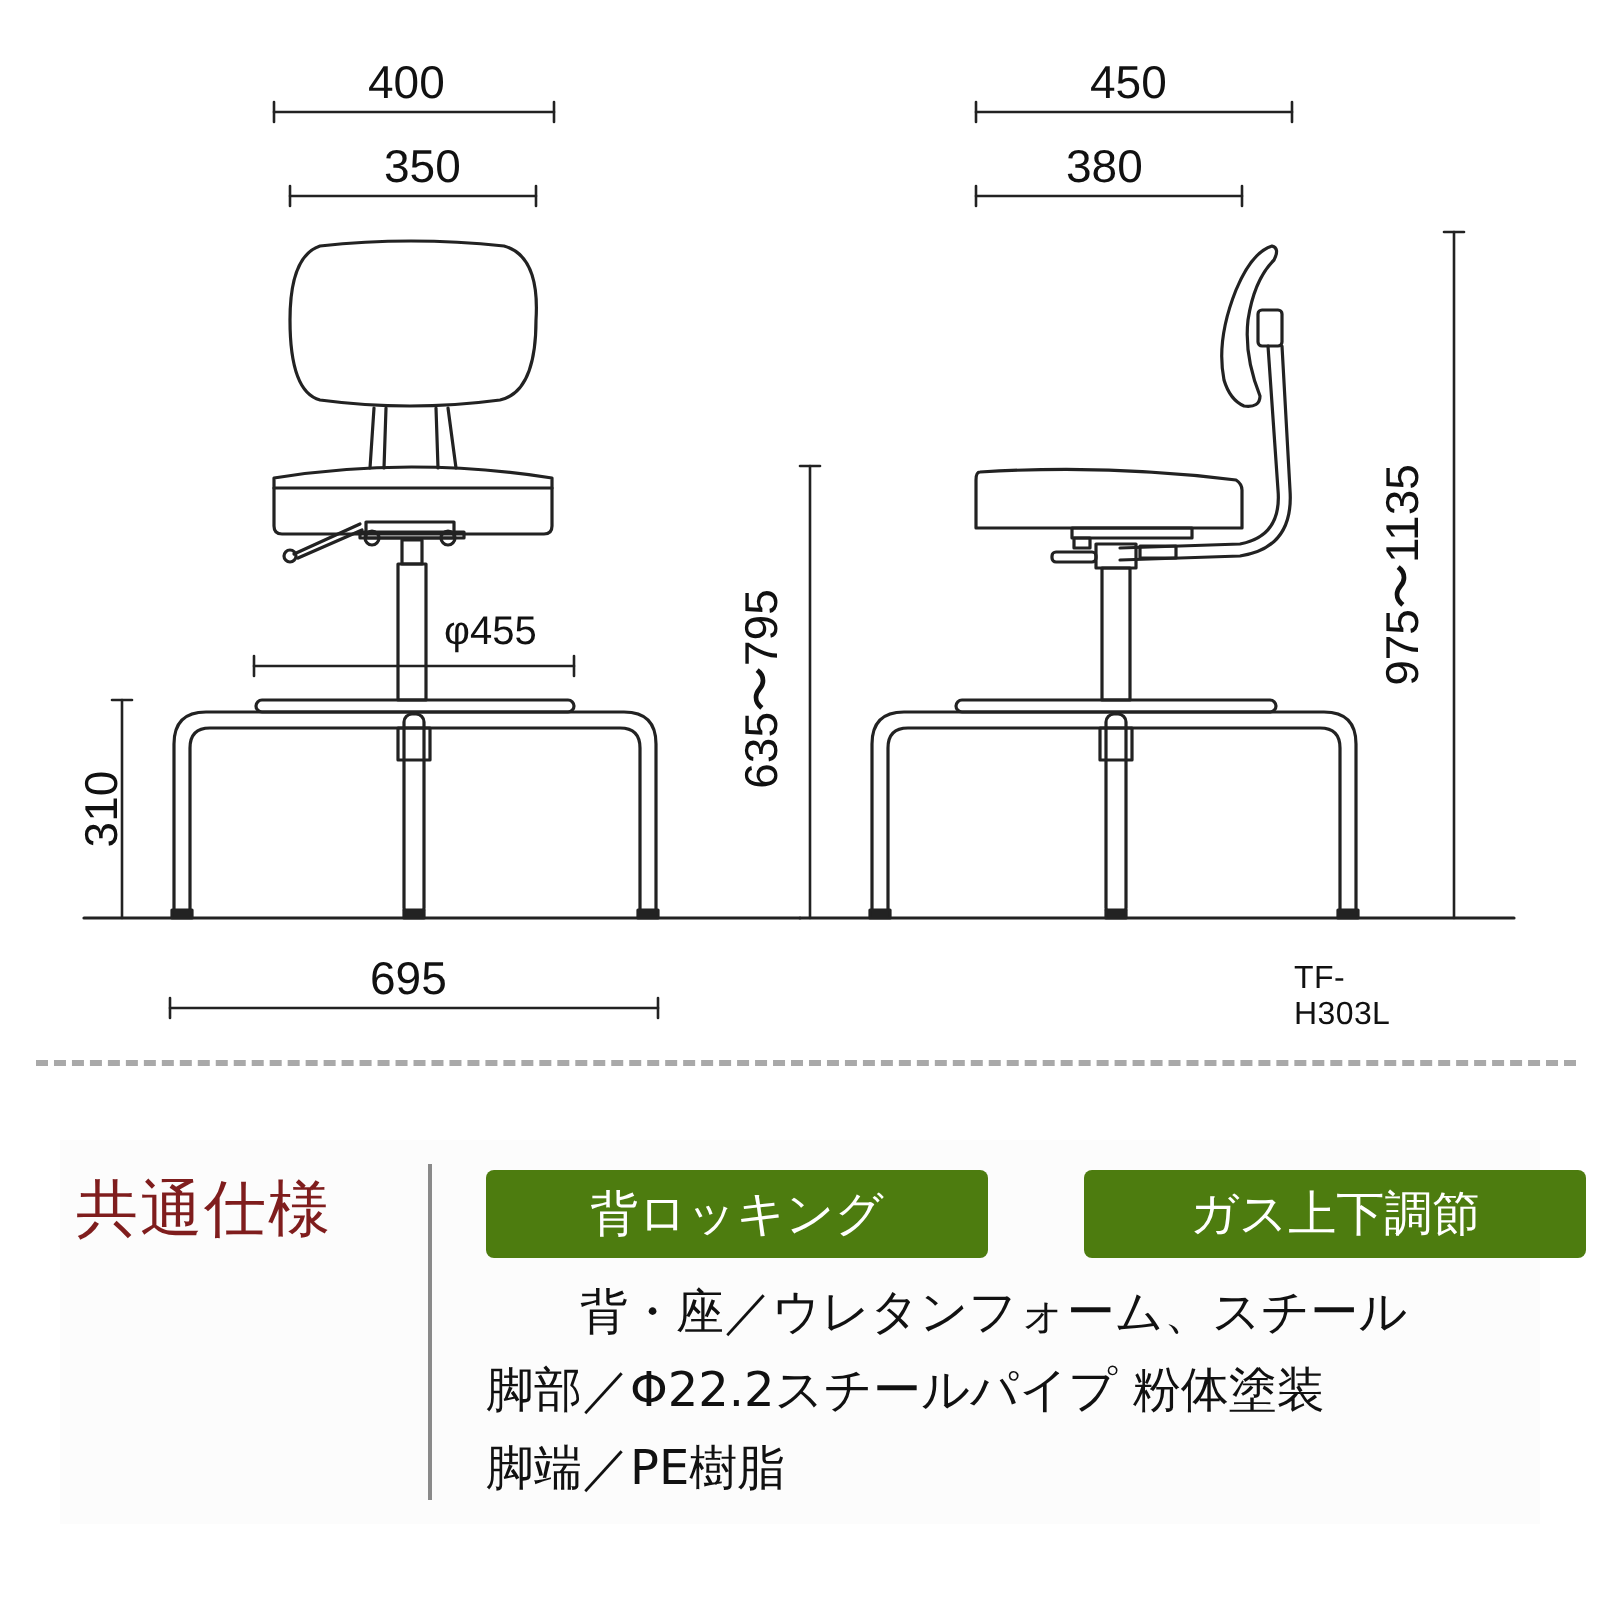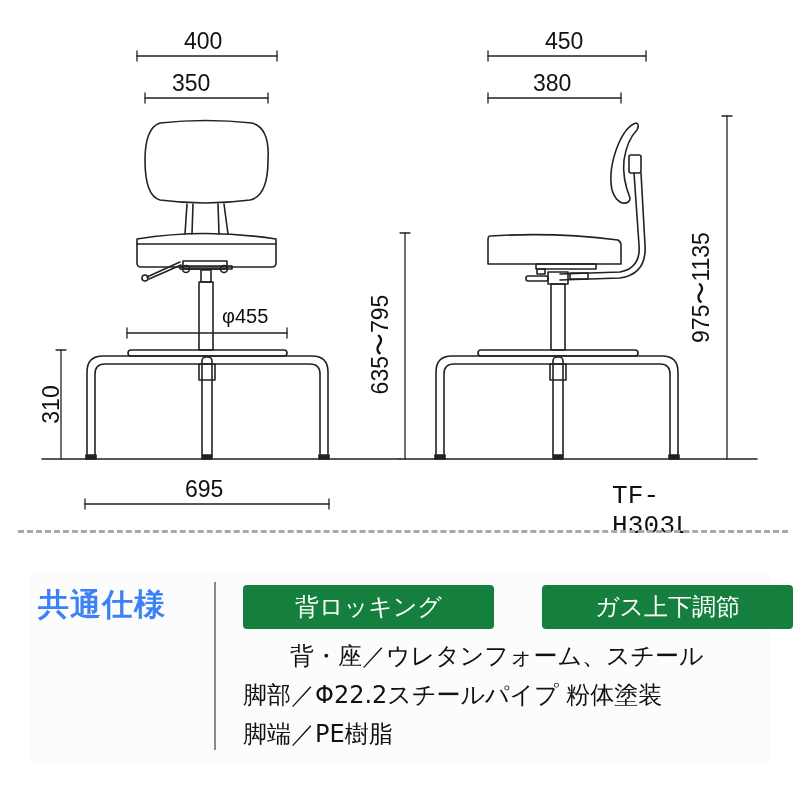--- a/index.html
+++ b/index.html
@@ -2,28 +2,28 @@
 <html><head>
 <meta charset="utf-8">
 <style>
   html, body { margin: 0; padding: 0; background: #ffffff; }
   body { width: 800px; height: 800px; position: relative; overflow: hidden;
          font-family: "DejaVu Sans", "Liberation Sans", sans-serif; color: #111; }
   .drawing { position: absolute; left: 0; top: 0; width: 640px; height: 520px; }
   .dim-label { position: absolute; font-family: "Liberation Sans", "DejaVu Sans", sans-serif;
                font-size: 23px; color: #111; line-height: 1; white-space: nowrap; }
   .dim-label.vert { transform: rotate(-90deg); transform-origin: center center; }
-  .model-label { position: absolute; left: 612px; top: 481px; font-family: Liberation Mono, monospace;
-                 font-size: 26px; color: #111; letter-spacing: 0.2px; }
+  .model-label { position: absolute; left: 647px; top: 481px; font-family: Liberation Sans, sans-serif;
+                 font-size: 16px; color: #111; letter-spacing: 0.2px; }
   .dash-sep { position: absolute; left: 18px; top: 530px; width: 770px; height: 0;
               border-top: 3px dashed #a9a9a9; }
   .spec-box { position: absolute; left: 30px; top: 570px; width: 740px; height: 192px; background: #fcfcfc; }
-  .spec-title { position: absolute; left: 38px; top: 584px; font-size: 31px; font-weight: bold; color: #3b82f6; letter-spacing: 1px; }
+  .spec-title { position: absolute; left: 38px; top: 584px; font-size: 31px; font-weight: normal; color: #7f1d1d; letter-spacing: 1px; }
   .spec-divider { position: absolute; left: 214px; top: 582px; width: 0; height: 168px; border-left: 2px solid #8a8a8a; }
-  .badge { position: absolute; top: 585px; height: 44px; background: #15803d; border-radius: 4px;
+  .badge { position: absolute; top: 585px; height: 44px; background: #4d7c0f; border-radius: 4px;
            color: #ffffff; font-size: 24px; display: flex; align-items: center; justify-content: center; }
   .badge.b1 { left: 243px; width: 251px; }
   .badge.b2 { left: 509px; width: 251px; margin-left: 33px; }
   .spec-line { position: absolute; left: 243px; font-size: 24px; color: #111; white-space: nowrap; }
   .spec-line.l1 { top: 640px; margin-left: 47px; }
   .spec-line.l2 { top: 679px; }
   .spec-line.l3 { top: 718px; }
 </style>
 </head>
 <body>
@@ -124,21 +124,21 @@
         <line x1="621" y1="93" x2="621" y2="103"></line>
       <line x1="405" y1="233" x2="405" y2="459"></line>
         <line x1="400" y1="233" x2="410" y2="233"></line>
       <line x1="727" y1="116" x2="727" y2="459"></line>
         <line x1="722" y1="116" x2="732" y2="116"></line>
     </g>
   </svg>
 
   
   <span class="dim-label" style="left:184px; top:30px;">400</span>
-  <span class="dim-label" style="left:172px; top:72px;">350</span>
+  <span class="dim-label" style="left:192px; top:72px;">350</span>
   <span class="dim-label" style="left:222px; top:306px; font-size:20px;">φ455</span>
   <span class="dim-label vert" style="left:32px; top:393px;">310</span>
   <span class="dim-label" style="left:185px; top:478px;">695</span>
 
   
   <span class="dim-label" style="left:545px; top:30px;text-align:right;">450</span>
   <span class="dim-label" style="left:533px; top:72px;">380</span>
   <span class="dim-label vert" style="left:331px; top:333px;">635〜795</span>
   <span class="dim-label vert" style="left:646px; top:276px;">975〜1135</span>
 

